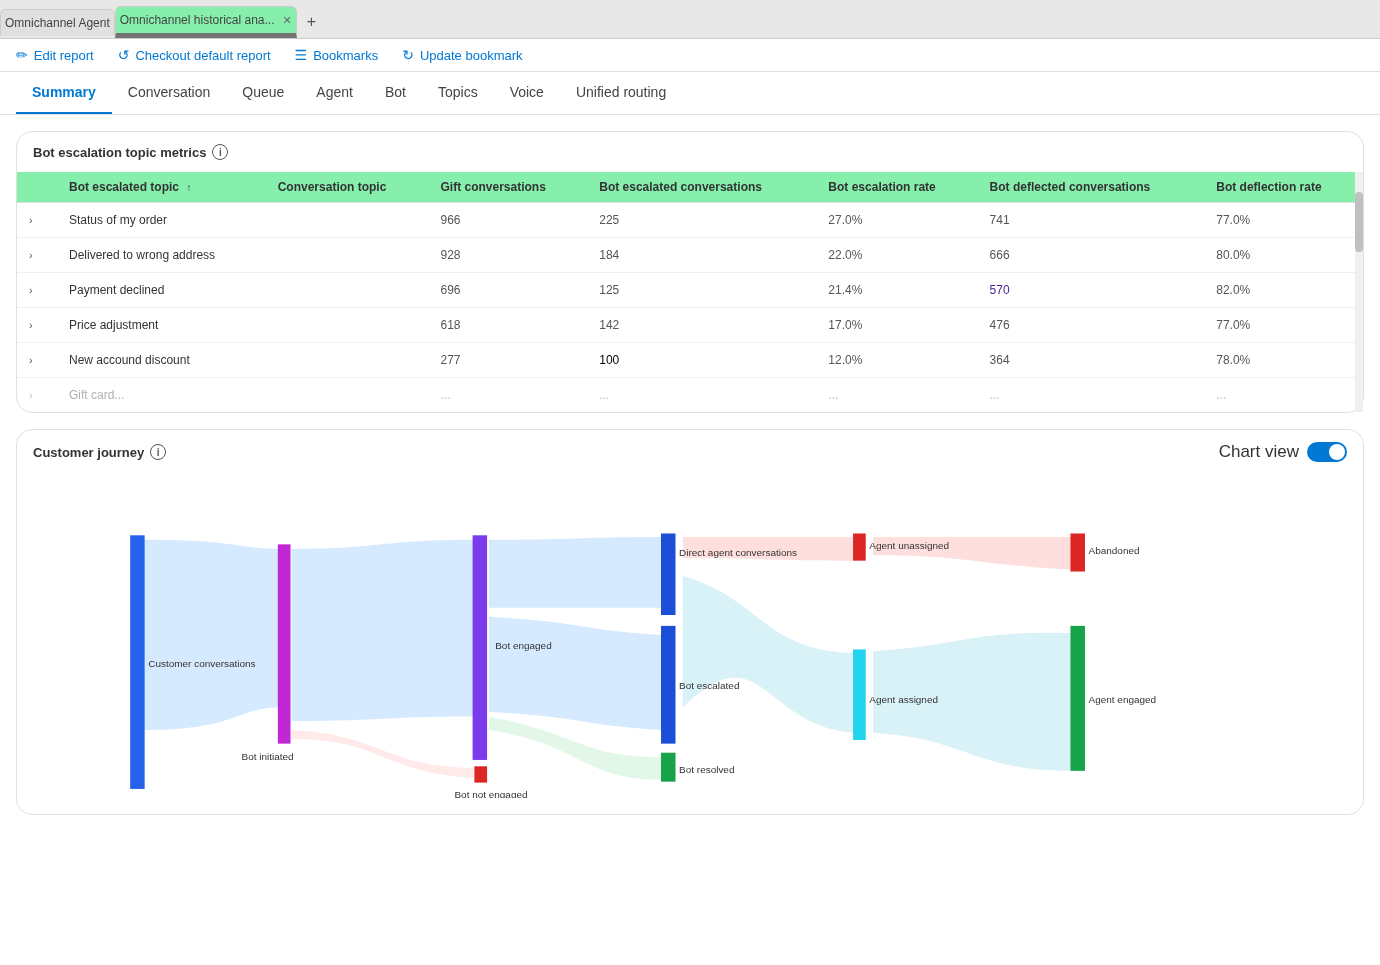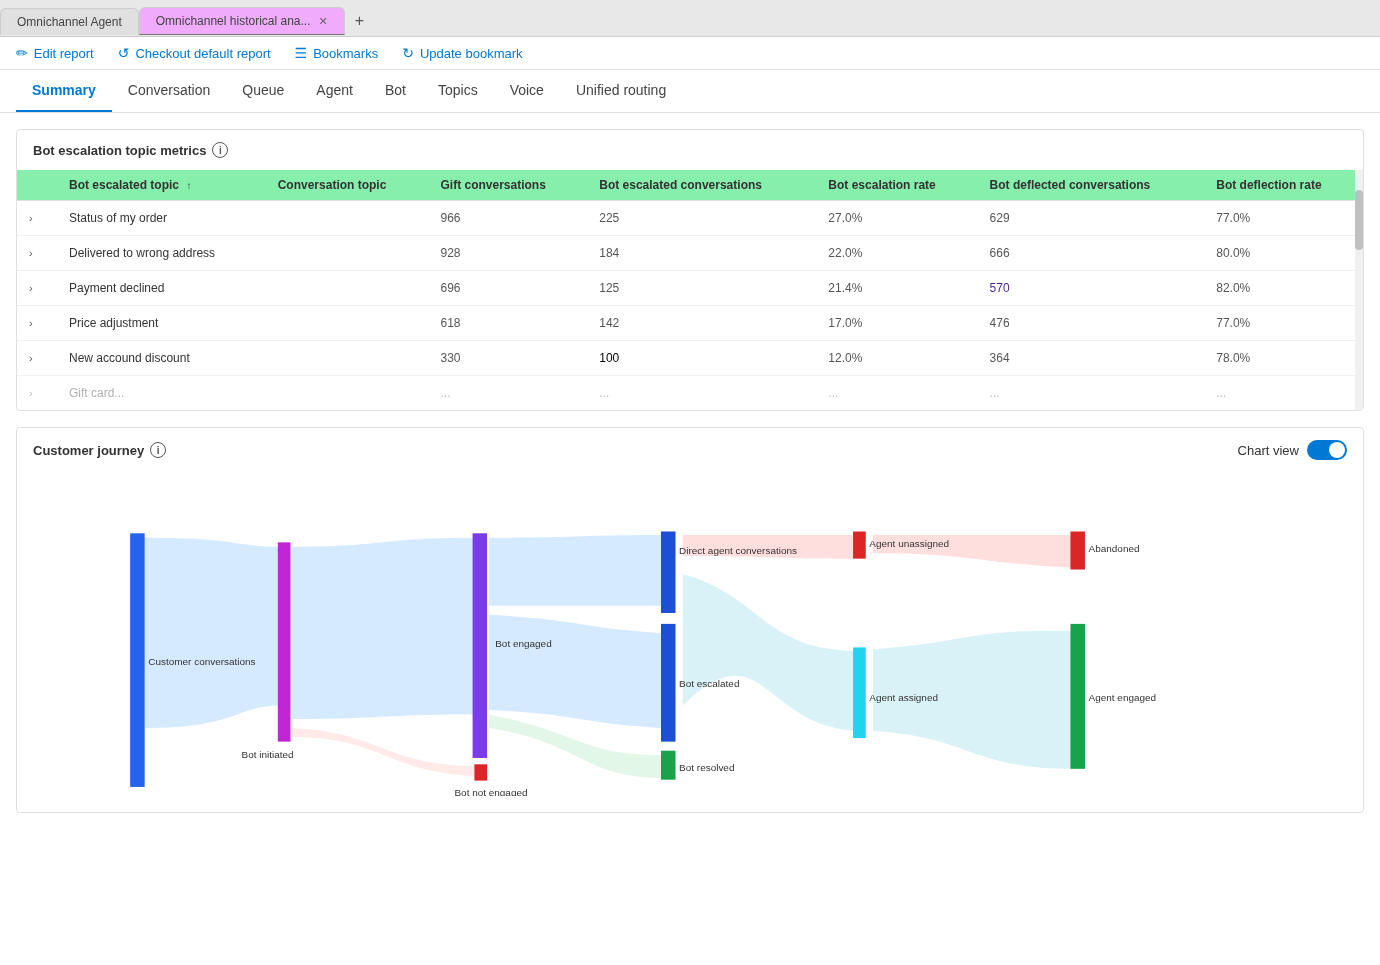--- a/index.html
+++ b/index.html
@@ -9,33 +9,33 @@
     .browser-tabs {
       display: flex;
       align-items: center;
       background: #e8e8e8;
       padding: 6px 0 0 0;
       border-bottom: 1px solid #ccc;
     }
     .browser-tab {
       display: flex;
       align-items: center;
-      padding: 6px 16px;
+      padding: 6px 4px;
       background: #f5f5f5;
       border: 1px solid #ccc;
       border-bottom: none;
       border-radius: 6px 6px 0 0;
       font-size: 12px;
       cursor: pointer;
       gap: 8px;
       color: #444;
     }
     .browser-tab.active {
-      background: #f0abfc;
-      border-bottom: 1px solid #737373;
+      background: #86efac;
+      border-bottom: 5px solid #737373;
       z-index: 1;
     }
     .browser-tab .close-btn {
       font-size: 11px;
       color: #666;
       cursor: pointer;
     }
     .browser-tab.inactive {
       background: #e0e0e0;
     }
@@ -90,21 +90,21 @@
 
     
     .main-content {
       padding: 16px;
       background: #fff;
     }
 
     
     .section-card {
       border: 1px solid #e0e0e0;
-      border-radius: 4px;
+      border-radius: 16px;
       margin-bottom: 16px;
       background: #fff;
     }
     .section-header {
       padding: 12px 16px;
       font-weight: 600;
       font-size: 13px;
       display: flex;
       align-items: center;
       gap: 6px;
@@ -189,21 +189,21 @@
       align-items: center;
       justify-content: space-between;
       padding: 12px 16px;
       font-weight: 600;
       font-size: 13px;
     }
     .chart-view-toggle {
       display: flex;
       align-items: center;
       gap: 8px;
-      font-size: 13px;
+      font-size: 17px;
       font-weight: 400;
     }
     .toggle-switch {
       width: 40px;
       height: 20px;
       background: #0078d4;
       border-radius: 10px;
       position: relative;
       cursor: pointer;
     }
@@ -328,21 +328,21 @@
         <tbody id="table-body">
         <tr>
       <td style="width:40px;"><span class="expand-btn">›</span></td>
       <td>
                 <div class="topic-cell">Status of my order</div>
               </td>
       <td></td>
       <td style="color:#555;">966</td>
       <td style="color:#555;">225</td>
       <td style="color:#555;">27.0%</td>
-      <td style="color:#555;">629</td>
+      <td style="color:#555;">741</td>
       <td style="color:#555;">77.0%</td>
     </tr>
             <tr>
       <td style="width:40px;"><span class="expand-btn">›</span></td>
       <td>
                 <div class="topic-cell">Delivered to wrong address</div>
               </td>
       <td></td>
       <td style="color:#555;">928</td>
       <td style="color:#555;">184</td>
@@ -373,21 +373,21 @@
       <td style="color:#555;">17.0%</td>
       <td style="color:#555;">476</td>
       <td style="color:#555;">77.0%</td>
     </tr>
             <tr>
       <td style="width:40px;"><span class="expand-btn">›</span></td>
       <td>
                 <div class="topic-cell">New accound discount</div>
               </td>
       <td></td>
-      <td style="color:#555;">330</td>
+      <td style="color:#555;">277</td>
       <td style="color:#000000;">100</td>
       <td style="color:#555;">12.0%</td>
       <td style="color:#555;">364</td>
       <td style="color:#555;">78.0%</td>
     </tr>
             <tr style="opacity: 0.4;">
       <td style="width:40px;"><span class="expand-btn">›</span></td>
       <td>
                 <div class="topic-cell">Gift card...</div>
               </td>

